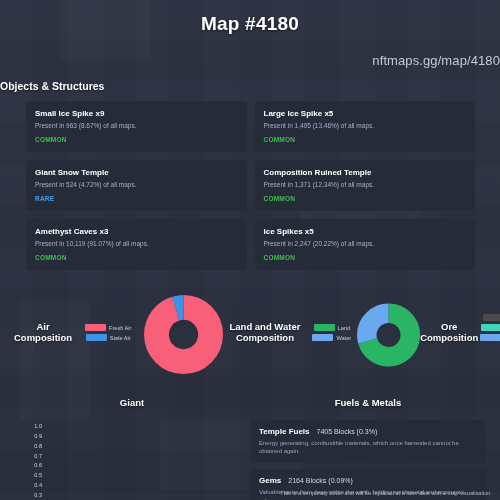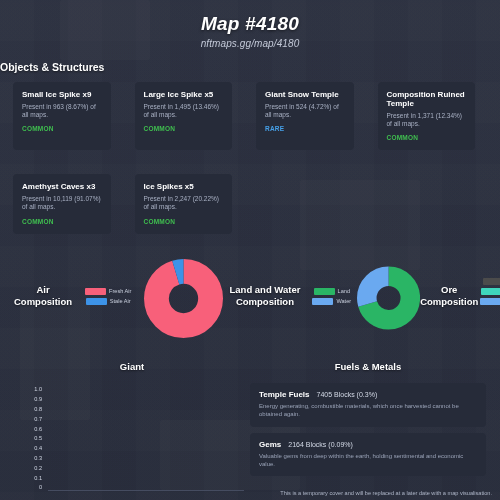--- a/index.html
+++ b/index.html
@@ -23,49 +23,50 @@
       linear-gradient(180deg, rgba(255,255,255,0.012) 0%, rgba(0,0,0,0.05) 100%),
       repeating-linear-gradient(90deg, rgba(255,255,255,0.008) 0 34px, rgba(0,0,0,0.012) 34px 68px),
       repeating-linear-gradient(180deg, rgba(255,255,255,0.006) 0 41px, rgba(0,0,0,0.010) 41px 82px);
     z-index: 0;
   }
   .blob { position:absolute; background: rgba(255,255,255,0.018); border-radius:2px; }
 
   .page { position: relative; z-index: 2; width: 500px; height: 500px; }
 
   
-  .header { text-align: center; padding-top: 13px; font-style: italic; }
+  .header { text-align: center; padding-top: 13px; }
   .map-title {
     font-size: 19px;
     font-weight: bold;
     letter-spacing: .2px;
     text-shadow: 0 1px 3px rgba(0,0,0,.55);
   }
   .map-url {
-    font-size: 10px;
+    font-size: 13px;
     color: #c3c9d8;
-    margin-top: 3px;
+    margin-top: 18px;
     letter-spacing: .1px;
+    text-align: right;
   }
 
   .section-title {
     text-align: left;
     font-size: 10.5px;
     font-weight: bold;
     color: #ffffff;
     margin-top: 12px;
     text-shadow: 0 1px 2px rgba(0,0,0,.5);
   }
 
   
   .cards {
     display: grid;
-    grid-template-columns: repeat(4, 1fr);
-    gap: 24px;
-    padding: 9px 25px 0 13px;
+    grid-template-columns: repeat(2, 1fr);
+    gap: 8px;
+    padding: 9px 25px 0 26px;
   }
   .card {
     background: #262b39;
     border-radius: 4px;
     padding: 8px 9px 9px 9px;
     min-height: 50px;
   }
   .card-title {
     font-size: 8px;
     font-weight: bold;

